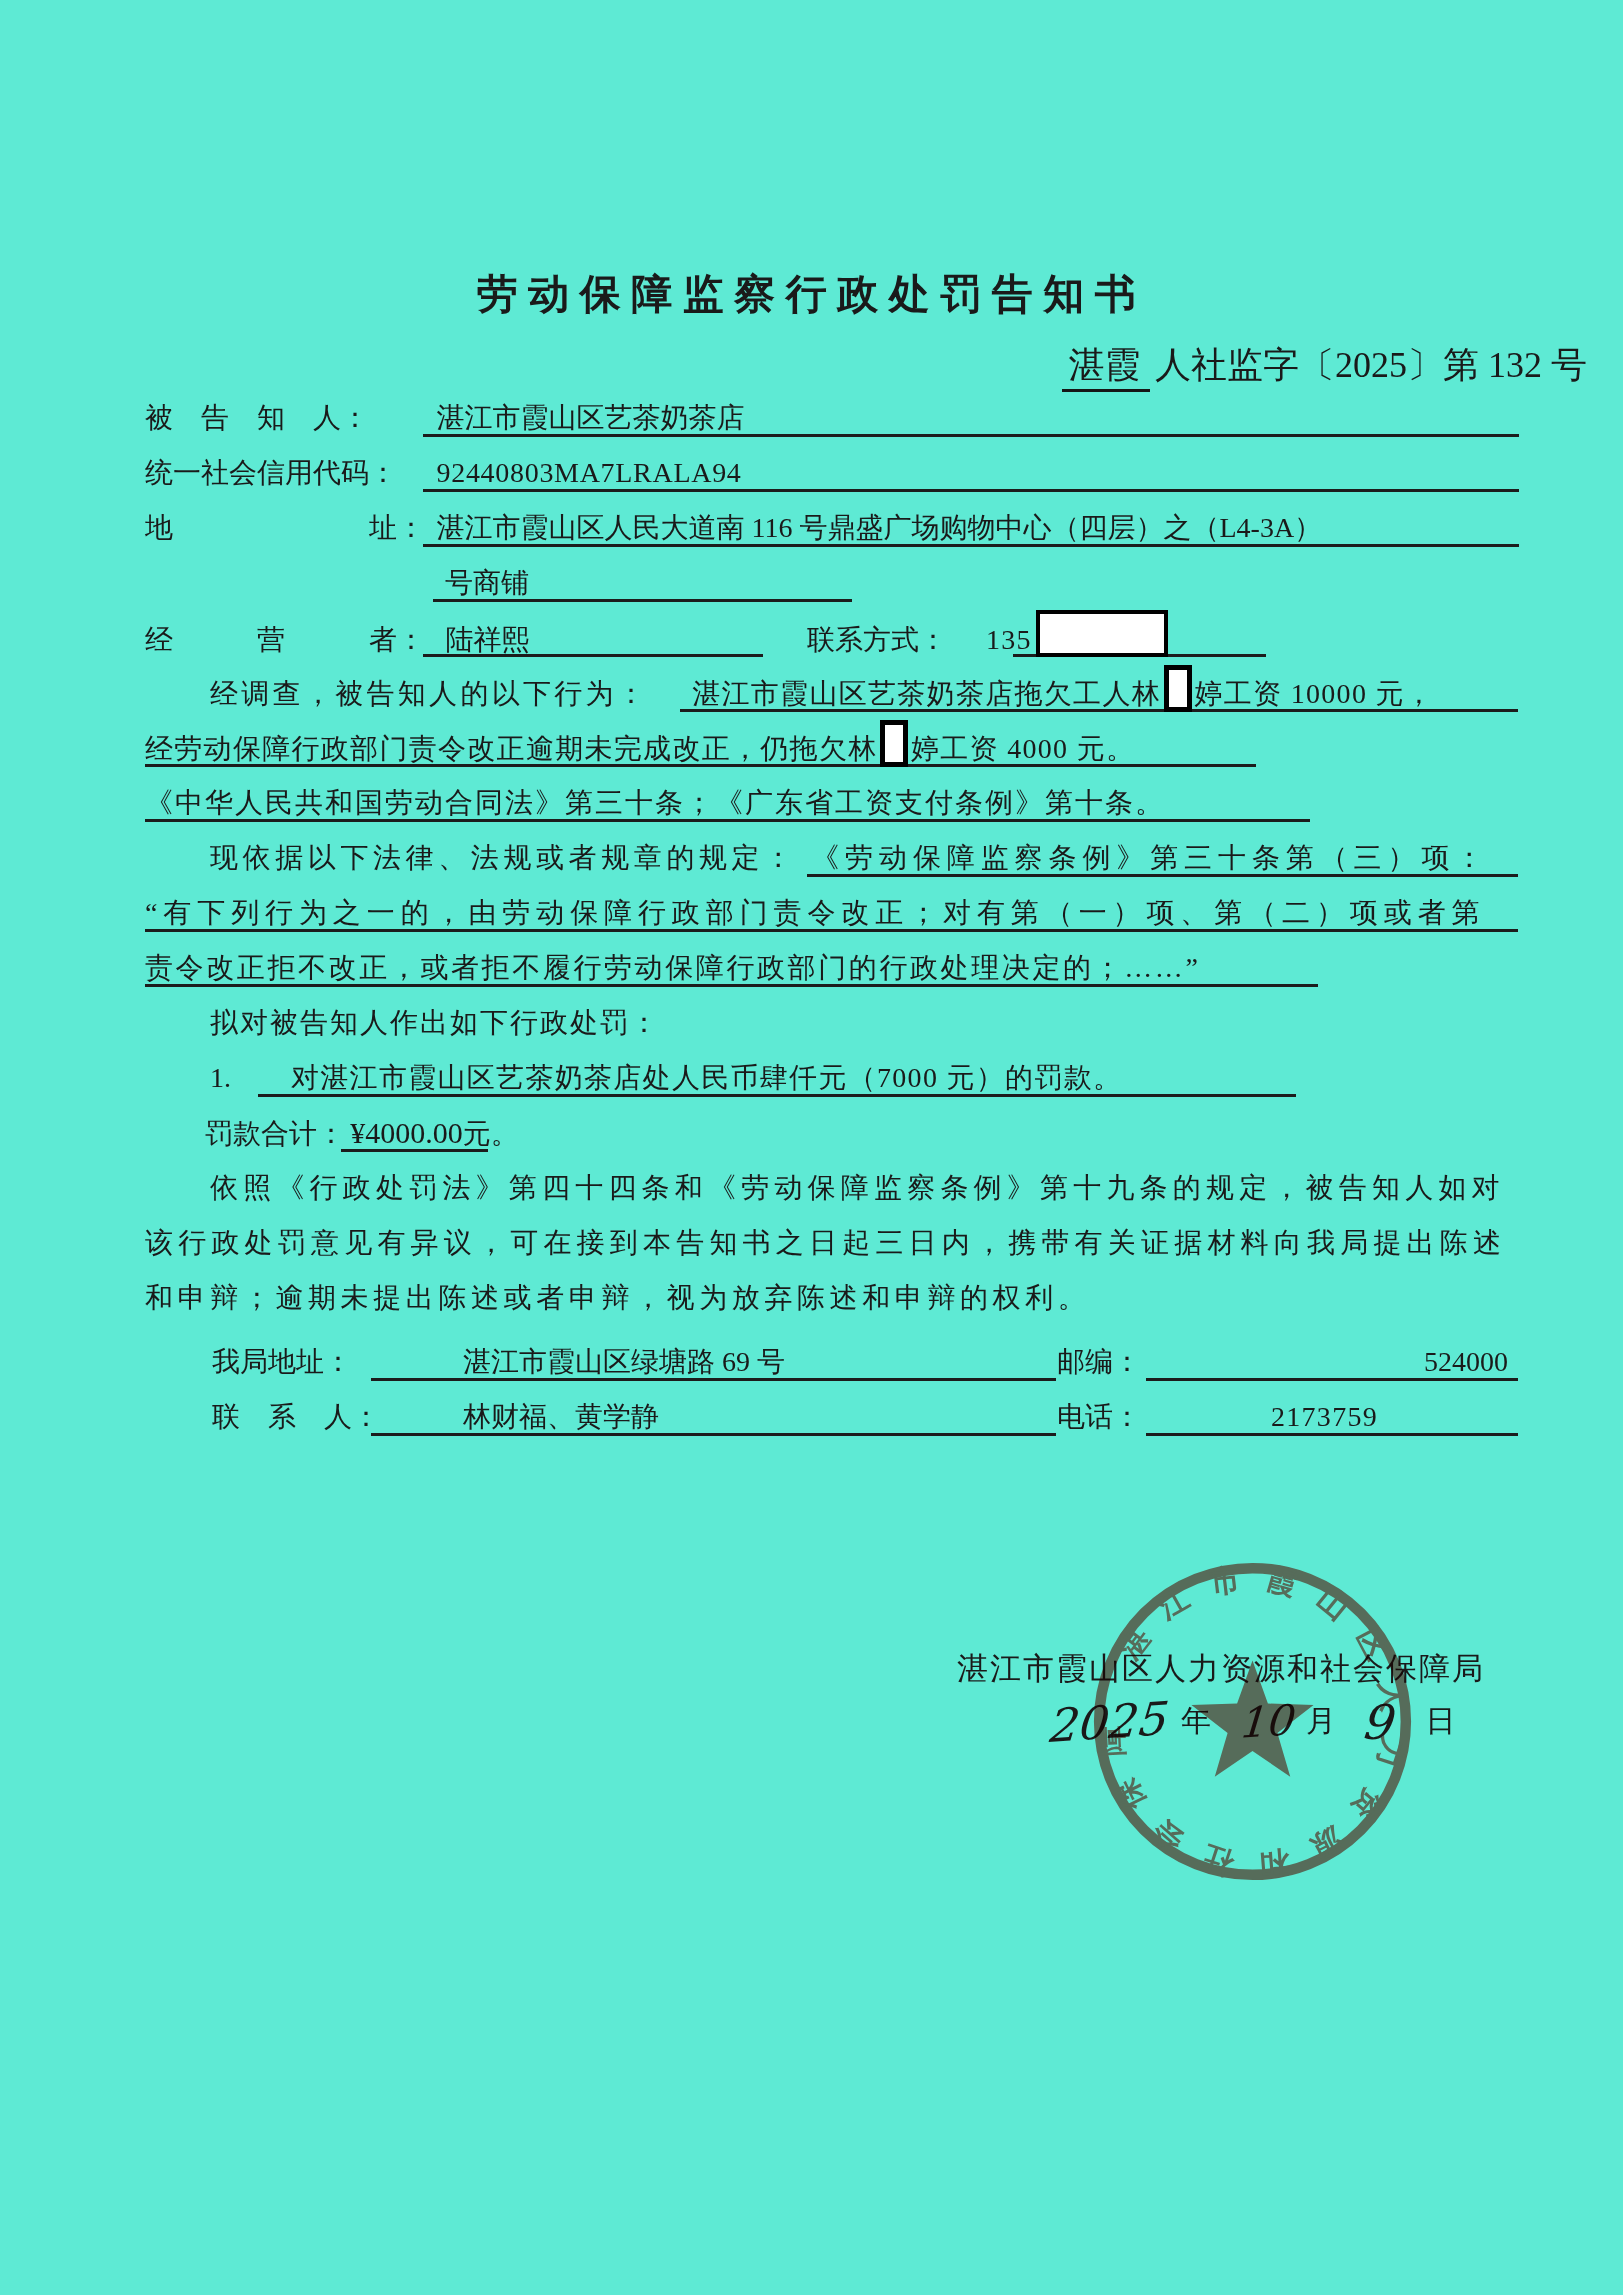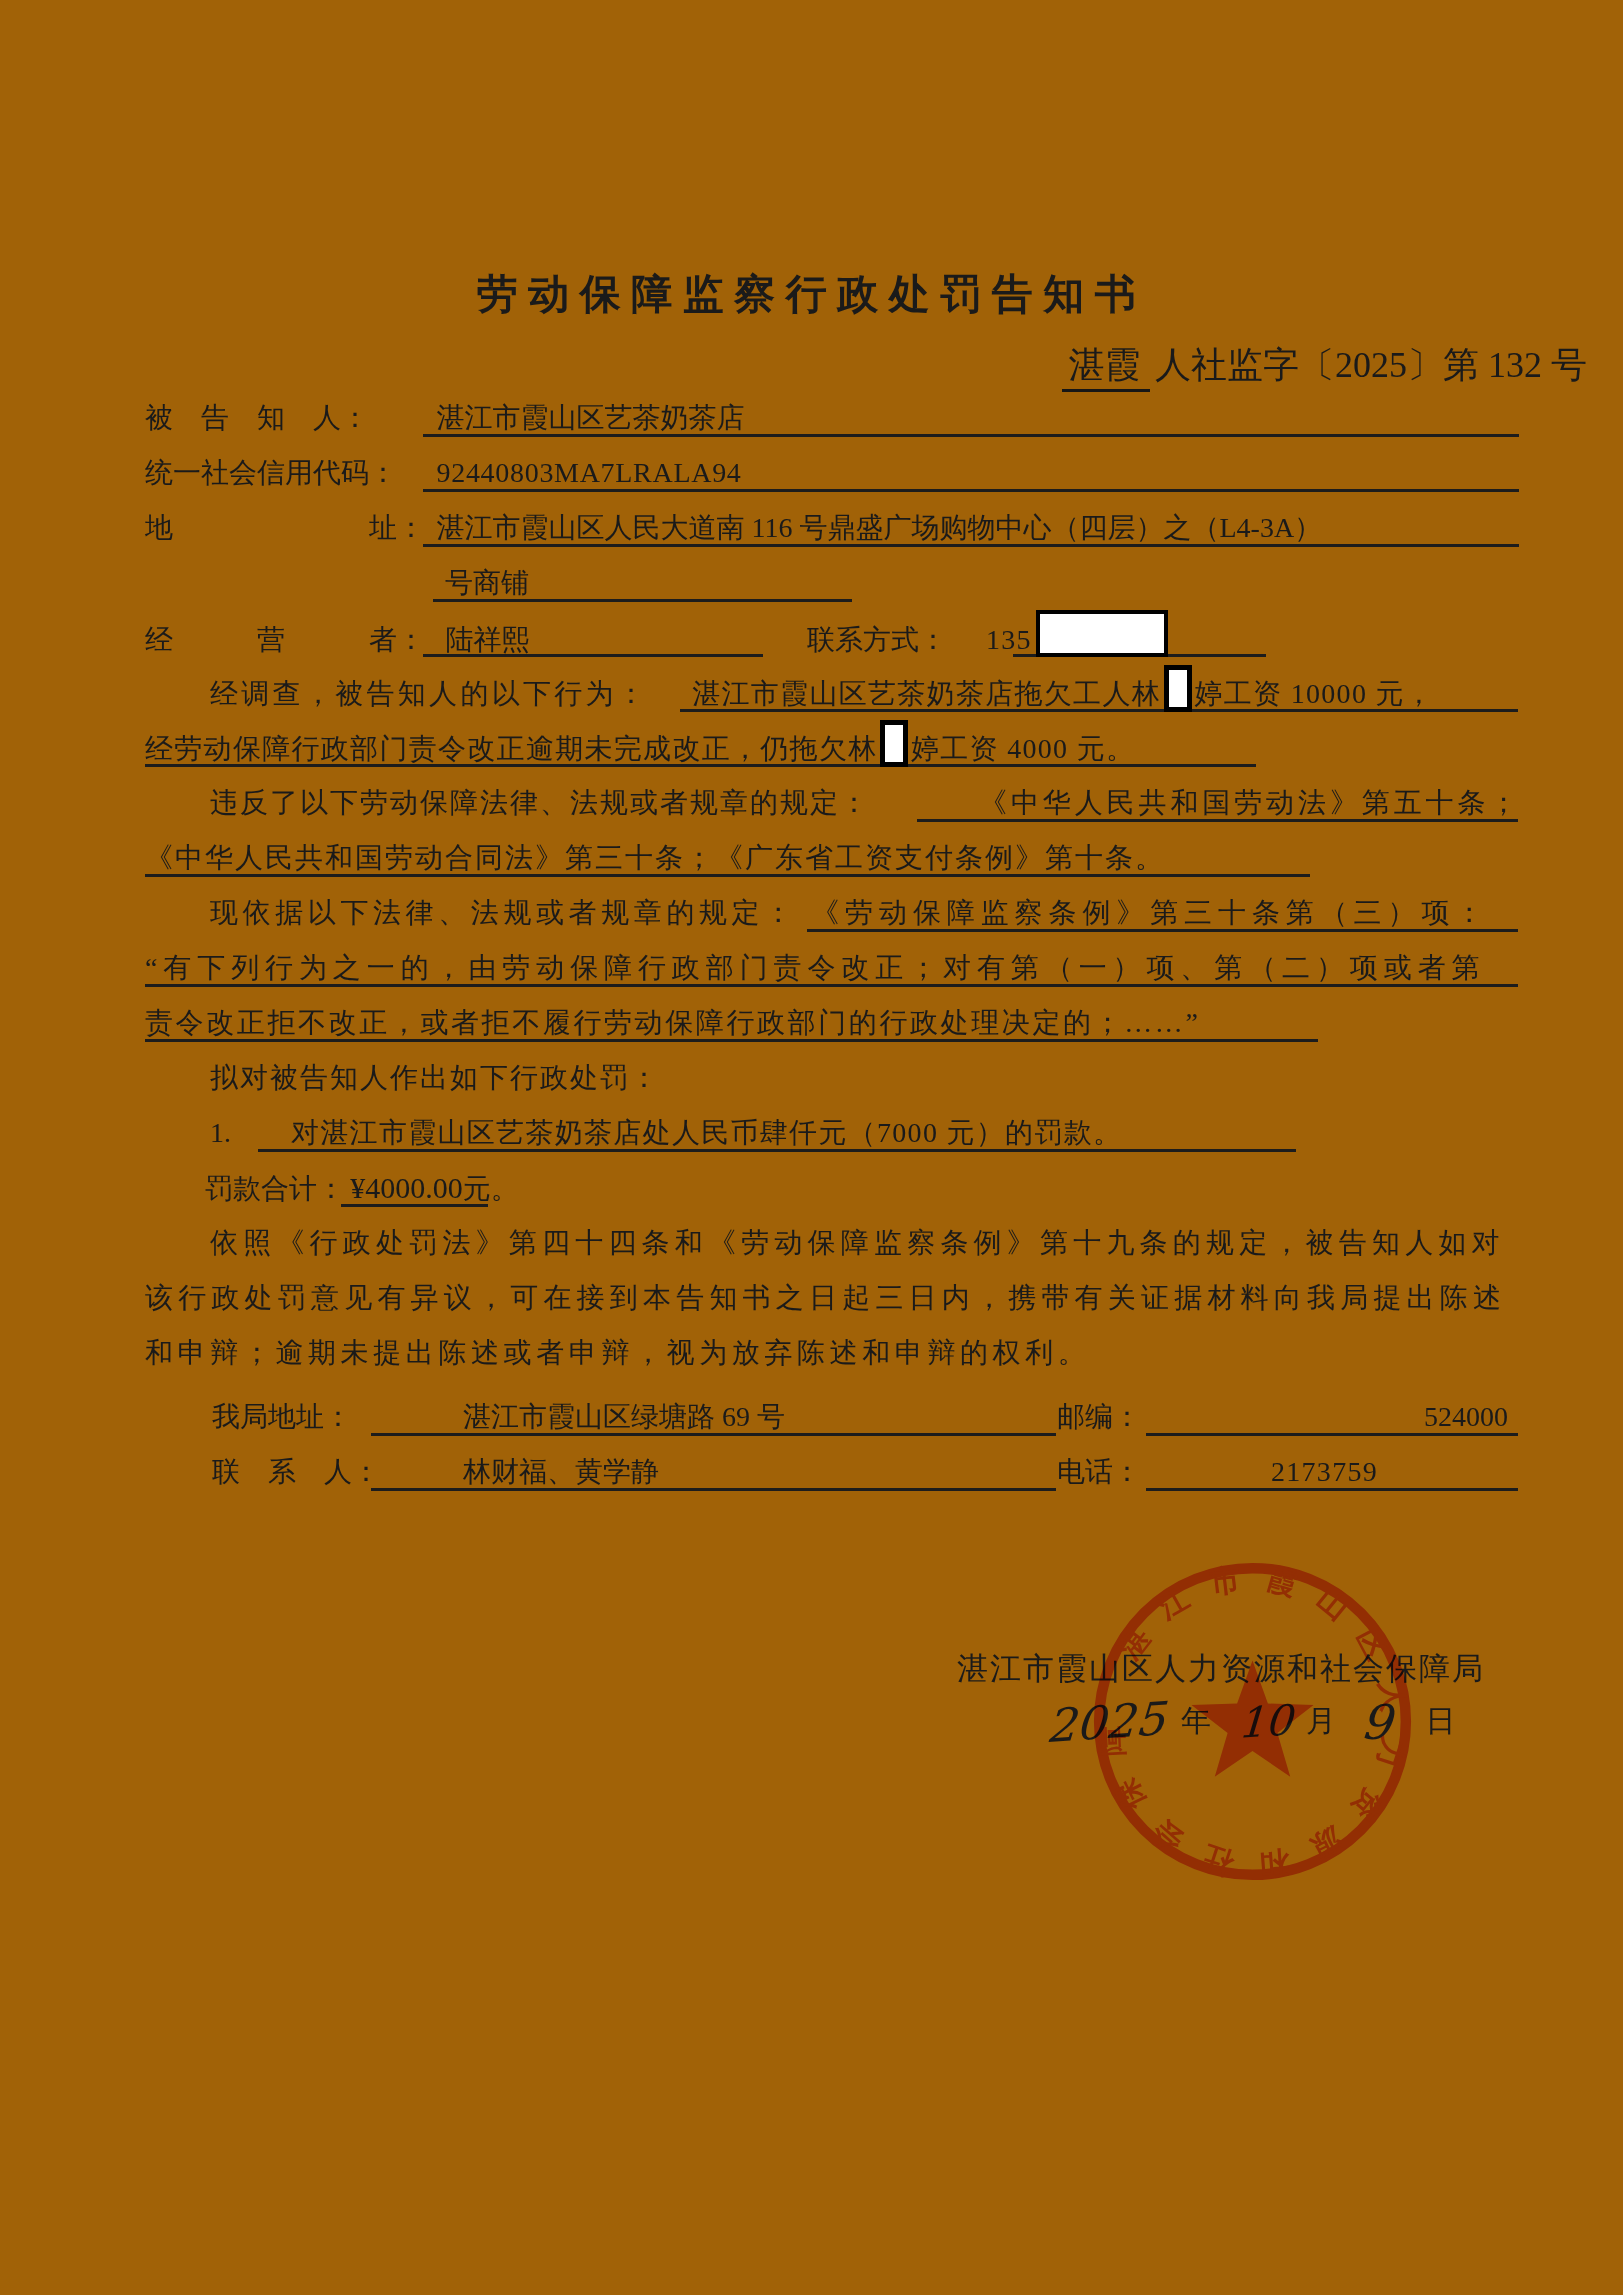--- a/index.html
+++ b/index.html
@@ -1,18 +1,18 @@
 <!DOCTYPE html>
 <html style="font-size:10.5px"><head>
 <meta charset="utf-8">
 <style>
   html,body{margin:0;padding:0;}
   body{width:1623px;height:2295px;background:#ffffff;position:relative;
        font-family:"Liberation Serif","DejaVu Serif",serif;color:#1a1a1a;}
-  .page{position:absolute;inset:0;background:#a16207;overflow:hidden;}
+  .page{position:absolute;inset:0;background:#5eead4;overflow:hidden;}
 
   
   .title{position:absolute;top:267px;left:0;width:1623px;text-align:center;
          font-size:41px;font-weight:bold;letter-spacing:10.5px;white-space:nowrap;}
   .docnum{position:absolute;top:341px;left:1062px;font-size:36px;white-space:nowrap;}
   .docnum .place{border-bottom:3.3px solid #161616;padding:0 9.2px 3.9px 6.5px;}
 
   
   .bodyblock{position:absolute;left:145px;top:390px;width:1373px;font-size:28px;}
   .row{position:relative;height:55px;line-height:55px;white-space:nowrap;}
@@ -81,24 +81,20 @@
     <div class="row">
       <span style="padding-left:65px;letter-spacing:3.3px;">经调查，被告知人的以下行为：</span><span style="margin-left:44px;letter-spacing:1.3px;">湛江市霞山区艺茶奶茶店拖欠工人林</span><span class="redact-char"></span><span style="letter-spacing:1.3px;">婷工资 10000 元，</span>
       <div class="uline" style="left:535px;width:838px;"></div>
     </div>
 
     <div class="row">
       <span style="letter-spacing:1.3px;">经劳动保障行政部门责令改正逾期未完成改正，仍拖欠林</span><span class="redact-char"></span><span style="letter-spacing:1.3px;">婷工资 4000 元。</span>
       <div class="uline" style="left:0;width:1111px;"></div>
     </div>
 
-    <div class="row">
-      <span style="padding-left:65px;letter-spacing:2px;">违反了以下劳动保障法律、法规或者规章的规定：</span><span style="margin-left:109px;letter-spacing:3.9px;">《中华人民共和国劳动法》第五十条；</span>
-      <div class="uline" style="left:772px;width:601px;"></div>
-    </div>
 
     <div class="row">
       <span style="letter-spacing:2px;text-align:center;">《中华人民共和国劳动合同法》第三十条；《广东省工资支付条例》第十条。</span>
       <div class="uline" style="left:0;width:1165px;"></div>
     </div>
 
     <div class="row">
       <span style="padding-left:65px;letter-spacing:4.6px;">现依据以下法律、法规或者规章的规定：</span><span style="margin-left:14.4px;letter-spacing:5.9px;">《劳动保障监察条例》第三十条第（三）项：</span>
       <div class="uline" style="left:662px;width:711px;"></div>
     </div>

